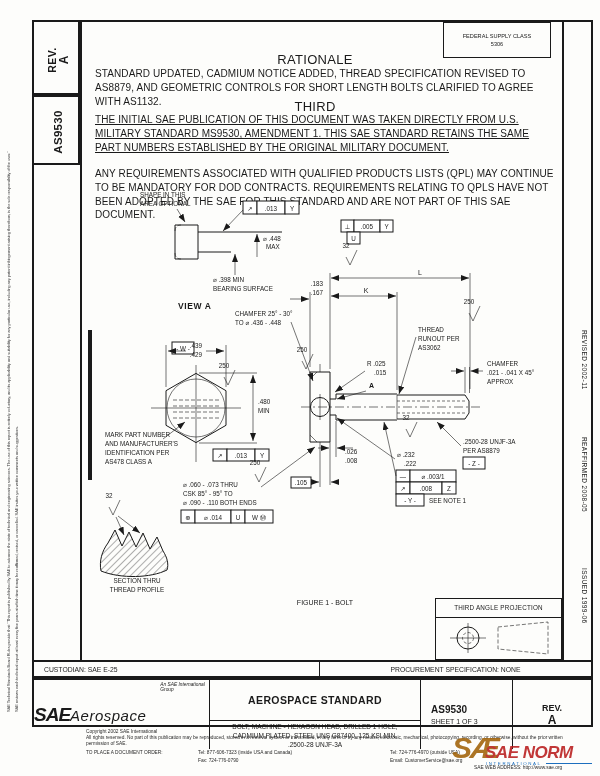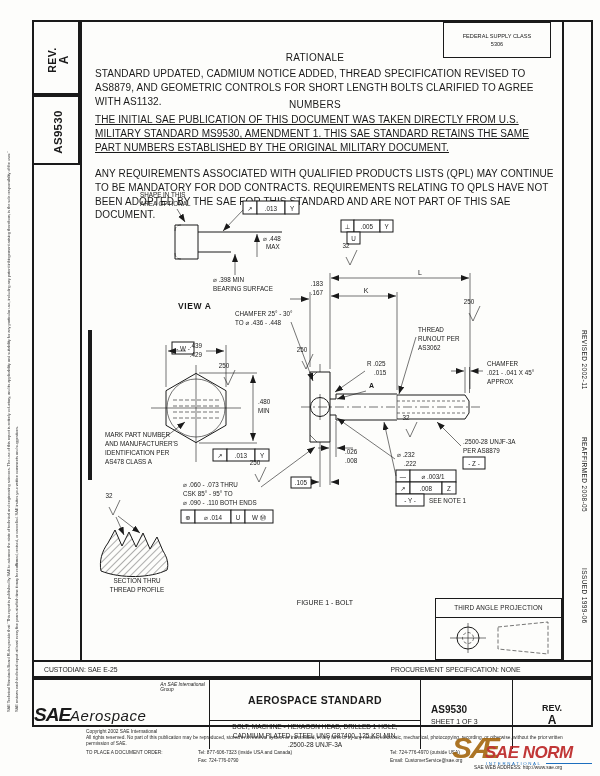--- a/index.html
+++ b/index.html
@@ -5,21 +5,21 @@
   html,body{margin:0;padding:0;background:#9a9a9a;}
   #page{position:relative;width:600px;height:776px;background:#fdfdfb;overflow:hidden;
         font-family:"Liberation Sans",sans-serif;color:#1a1a1a;}
   .abs{position:absolute;}
   .frame{border:2px solid #1a1a1a;box-sizing:border-box;}
   .thinframe{border:1.5px solid #1a1a1a;box-sizing:border-box;}
   .ctr{text-align:center;}
   .vdate{position:absolute;transform-origin:0 0;transform:rotate(90deg);font-size:6.5px;letter-spacing:.4px;white-space:nowrap;}
   .vdisc{position:absolute;transform-origin:0 0;transform:rotate(-90deg);font-size:4.1px;letter-spacing:-.12px;white-space:nowrap;color:#3c3c3c;}
   .body-txt{font-size:10px;line-height:1.38;letter-spacing:.1px;}
-  .heading{font-size:10px;letter-spacing:.3px;}
+  .heading{font-size:13px;letter-spacing:.3px;}
   
   svg text{font-family:"Liberation Sans",sans-serif;font-size:6.3px;fill:#1a1a1a;}
   svg text.m{text-anchor:middle;}
   svg text.b{font-weight:bold;}
   svg text.t8{font-size:8.5px;letter-spacing:.6px;}
   svg text.t7{font-size:7px;}
   .ln{stroke:#1a1a1a;stroke-width:1;fill:none;}
   .thin{stroke-width:.6;}
   .dash{stroke-dasharray:4 2;}
   .dash2{stroke-dasharray:3 2;}
@@ -60,21 +60,21 @@
   <div class="abs" style="left:80px;top:20px;height:640px;border-left:2px solid #1a1a1a;"></div>
   <div class="abs" style="left:562px;top:20px;height:640px;border-left:2px solid #1a1a1a;"></div>
 
   <div class="abs thinframe ctr" style="left:443px;top:22px;width:108px;height:36px;display:flex;flex-direction:column;justify-content:center;font-size:5.6px;line-height:1.5;">
     <span>FEDERAL SUPPLY CLASS</span>
     <span>5306</span>
   </div>
 
   <div class="abs ctr heading" style="left:85px;top:52px;width:460px;">RATIONALE</div>
   <div class="abs body-txt" style="left:95px;top:67px;width:452px;">STANDARD UPDATED, CADMIUM NOTICE ADDED, THREAD SPECIFICATION REVISED TO AS8879, AND GEOMETRIC CONTROLS FOR SHORT LENGTH BOLTS CLARIFIED TO AGREE WITH AS1132.</div>
-  <div class="abs ctr heading" style="left:85px;top:99px;width:460px;">NUMBERS</div>
+  <div class="abs ctr heading" style="left:85px;top:99px;width:460px;">THIRD</div>
   <div class="abs body-txt" style="left:95px;top:113px;width:457px;text-decoration:underline;">THE INITIAL SAE PUBLICATION OF THIS DOCUMENT WAS TAKEN DIRECTLY FROM U.S. MILITARY STANDARD MS9530, AMENDMENT 1. THIS SAE STANDARD RETAINS THE SAME PART NUMBERS ESTABLISHED BY THE ORIGINAL MILITARY DOCUMENT.</div>
   <div class="abs body-txt" style="left:95px;top:147px;width:460px;margin-top:20px;">ANY REQUIREMENTS ASSOCIATED WITH QUALIFIED PRODUCTS LISTS (QPL) MAY CONTINUE TO BE MANDATORY FOR DOD CONTRACTS. REQUIREMENTS RELATING TO QPLS HAVE NOT BEEN ADOPTED BY THE SAE FOR THIS STANDARD AND ARE NOT PART OF THIS SAE DOCUMENT.</div>
 
   <svg class="abs" style="left:85px;top:175px;" width="470" height="435" viewBox="0 0 470 435">
     <defs>
       <marker id="ae" markerWidth="9" markerHeight="7" refX="8" refY="3" orient="auto" markerUnits="userSpaceOnUse">
           <path d="M0,0 L8,3 L0,6 Z" fill="#1a1a1a"></path>
         </marker>
       <marker id="asr" markerWidth="9" markerHeight="7" refX="8" refY="3" orient="auto-start-reverse" markerUnits="userSpaceOnUse">
           <path d="M0,0 L8,3 L0,6 Z" fill="#1a1a1a"></path>

